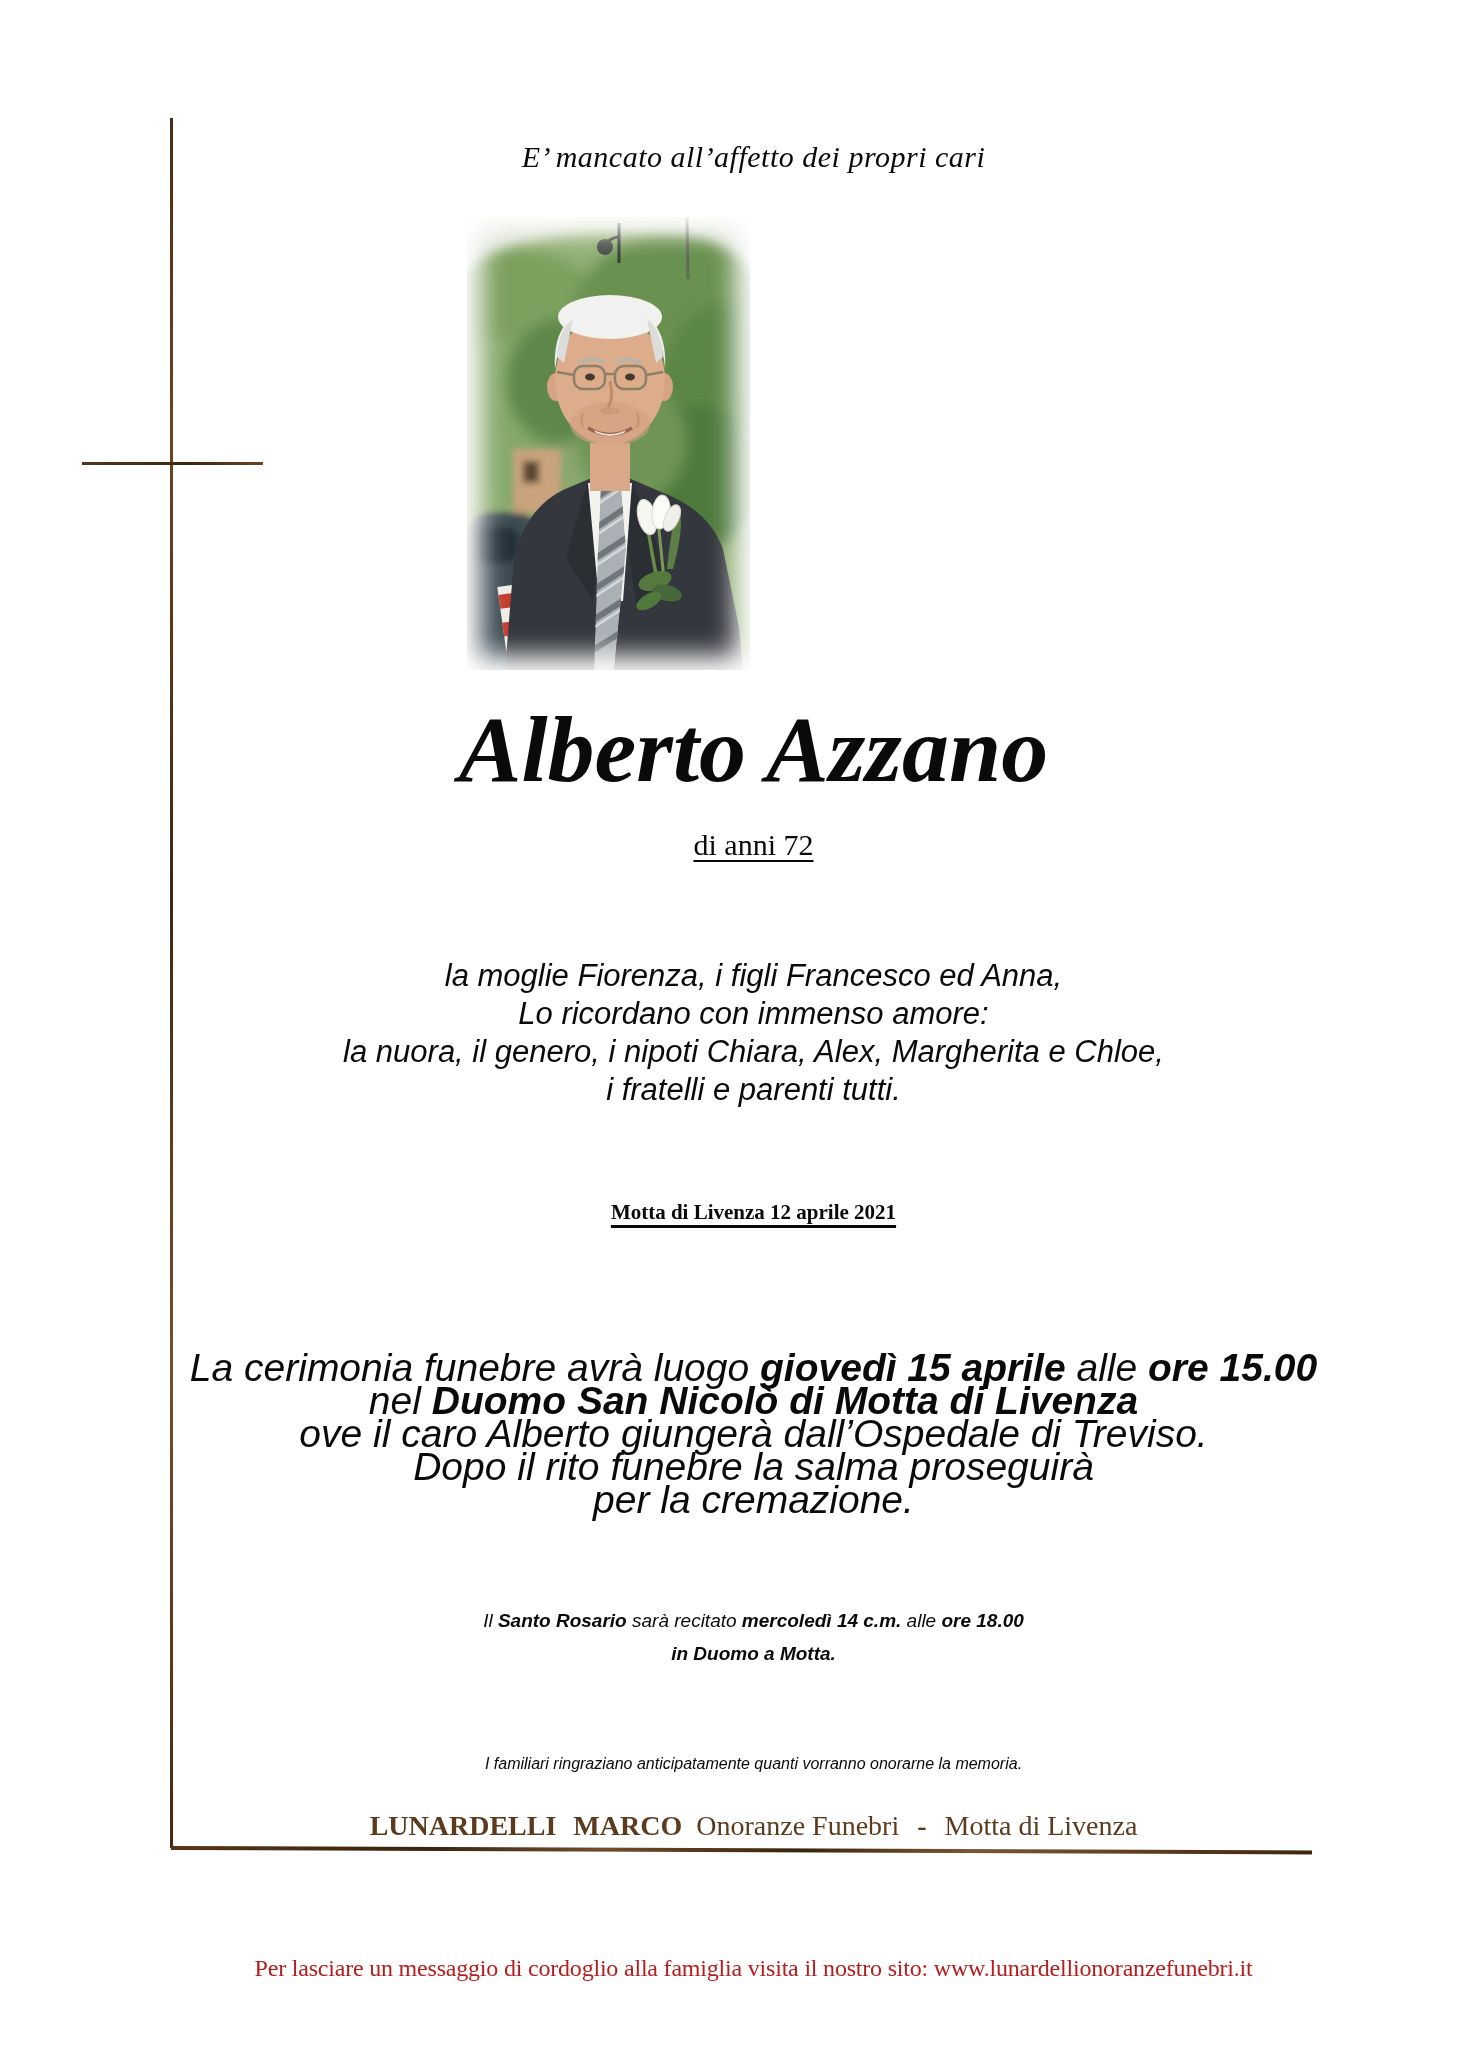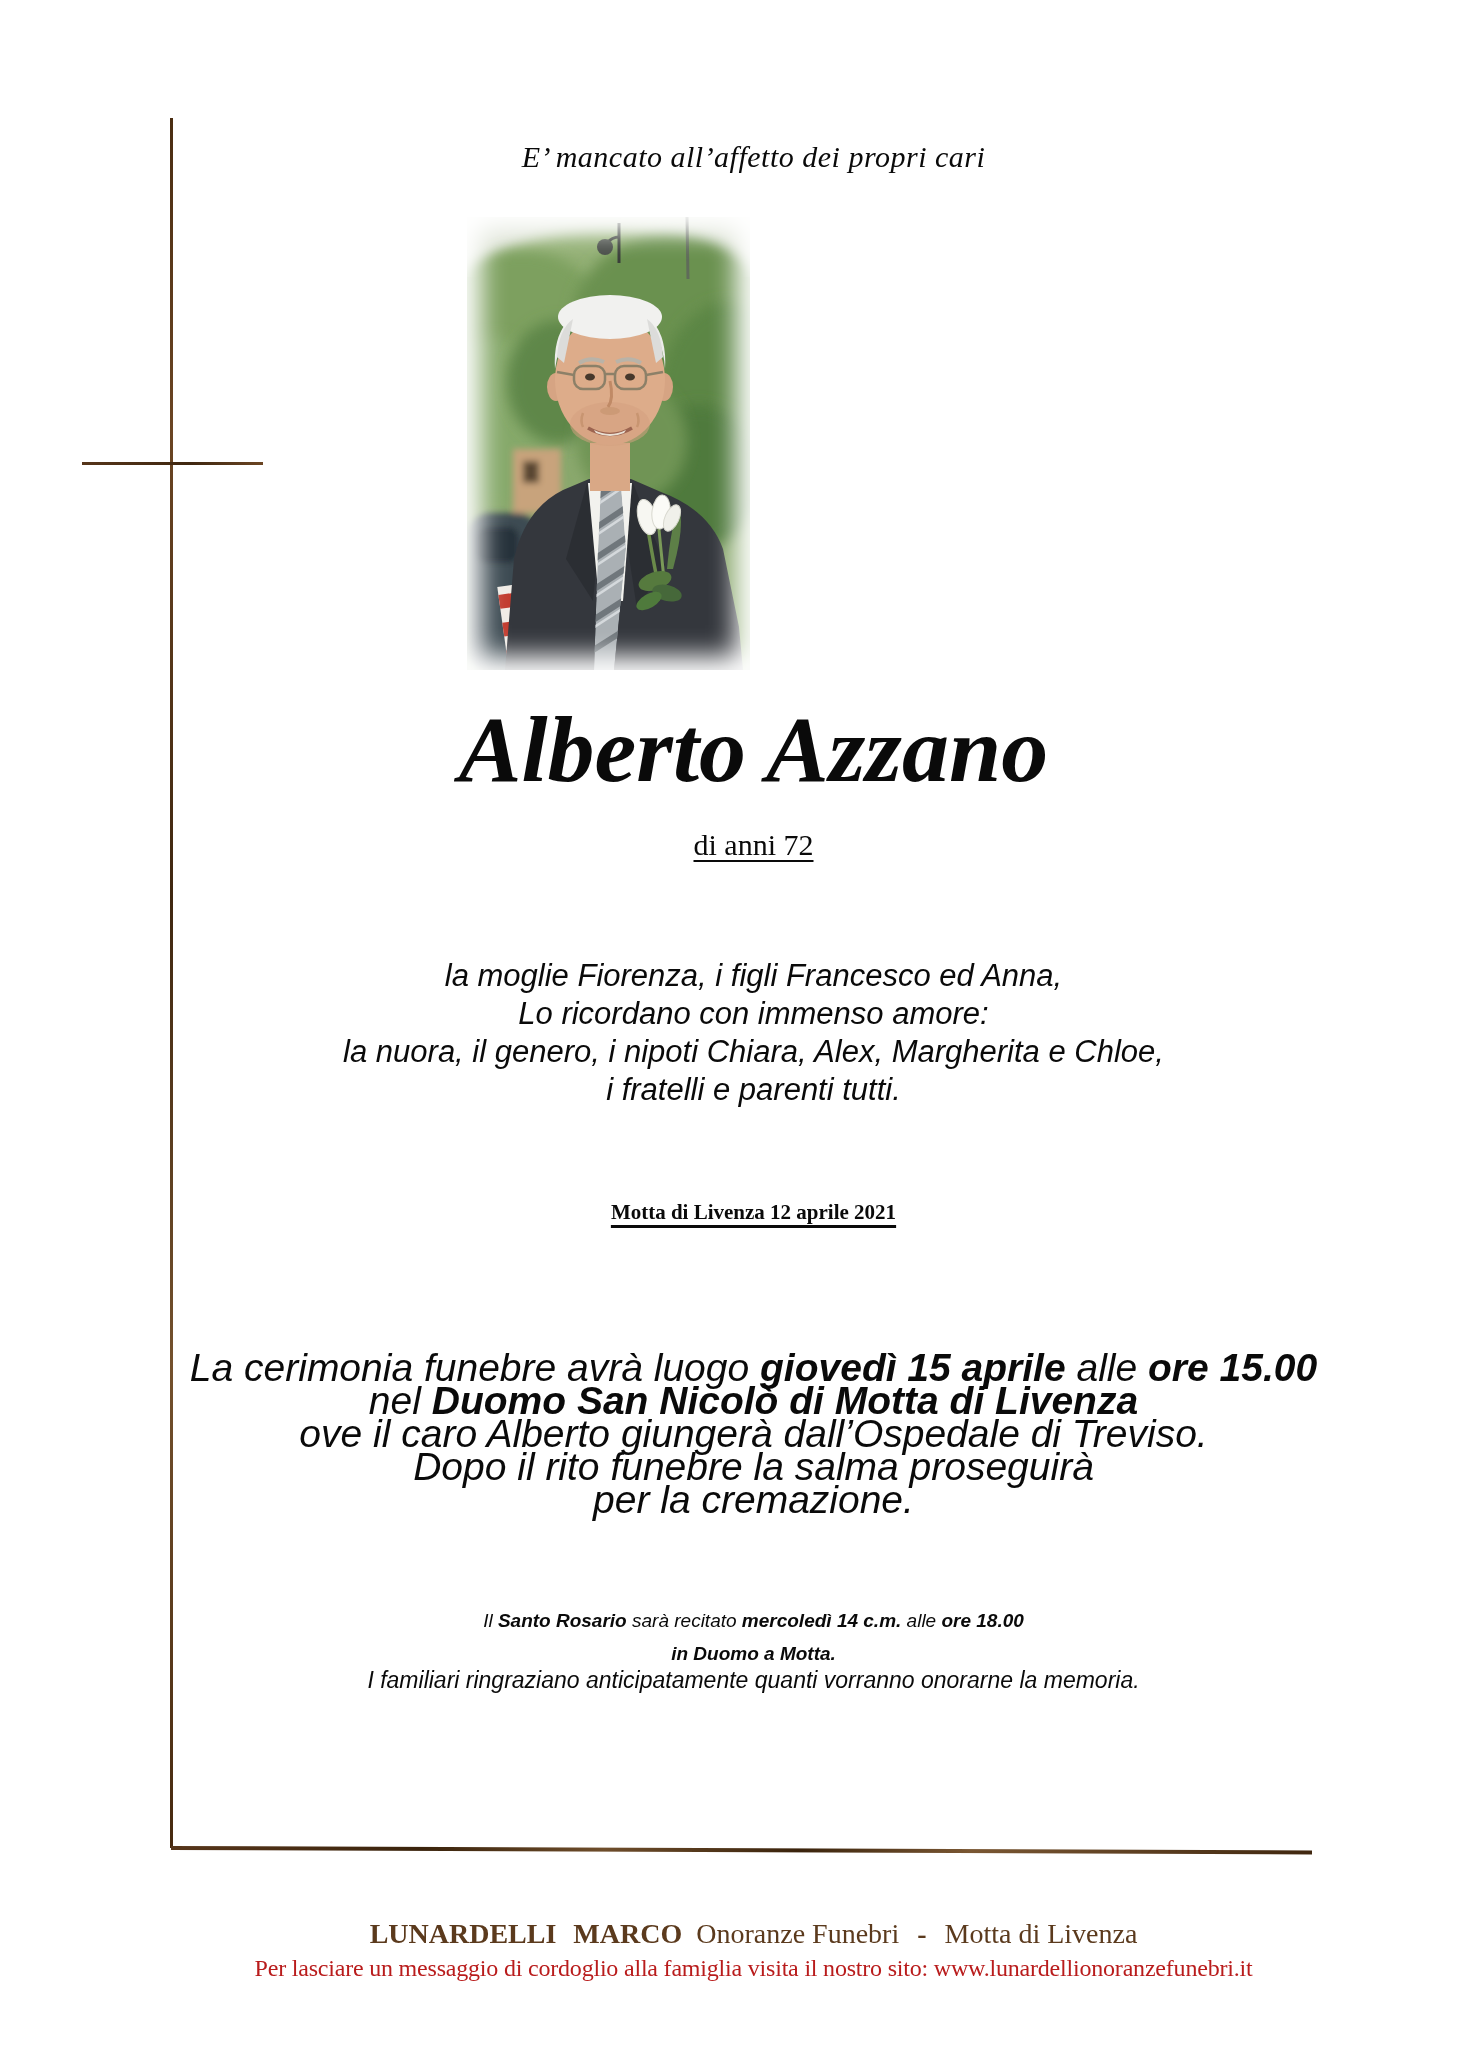--- a/index.html
+++ b/index.html
@@ -34,24 +34,24 @@
   .name{top:702px;font-weight:bold;font-style:italic;font-size:94px;line-height:1;}
   .age{top:828px;font-size:30px;}
   .age span{text-decoration:underline;text-underline-offset:5px;text-decoration-thickness:2px;}
 
   .sans-it{font-family:"Liberation Sans", sans-serif;font-style:italic;}
   .memory{top:957px;font-size:31px;line-height:38px;}
   .dateline{top:1200px;font-weight:bold;font-size:21px;}
   .dateline span{text-decoration:underline;text-underline-offset:6px;text-decoration-thickness:3px;}
   .ceremony{top:1351px;font-size:39px;line-height:33px;}
   .rosary{top:1604px;font-size:19px;line-height:33px;}
-  .thanks{top:1667px;font-size:23px;}
+  .thanks{top:1755px;font-size:16px;}
   .b{font-weight:bold;}
 
-  .footer1{top:1918px;font-size:28px;color:#5b3a1d;}
+  .footer1{top:1810px;font-size:28px;color:#5b3a1d;}
   .footer1 .company{font-weight:bold;word-spacing:10px;margin-right:14px;}
   .footer1 .dash{margin:0 18px;font-weight:bold;}
   .footer2{top:1955px;font-size:24px;color:#b91c1c;letter-spacing:-0.2px;}
 </style>
 </head>
 <body>
 
 <div class="vrule"></div>
 <div class="cross-hrule"></div>
 <div class="bottom-hrule"></div>

